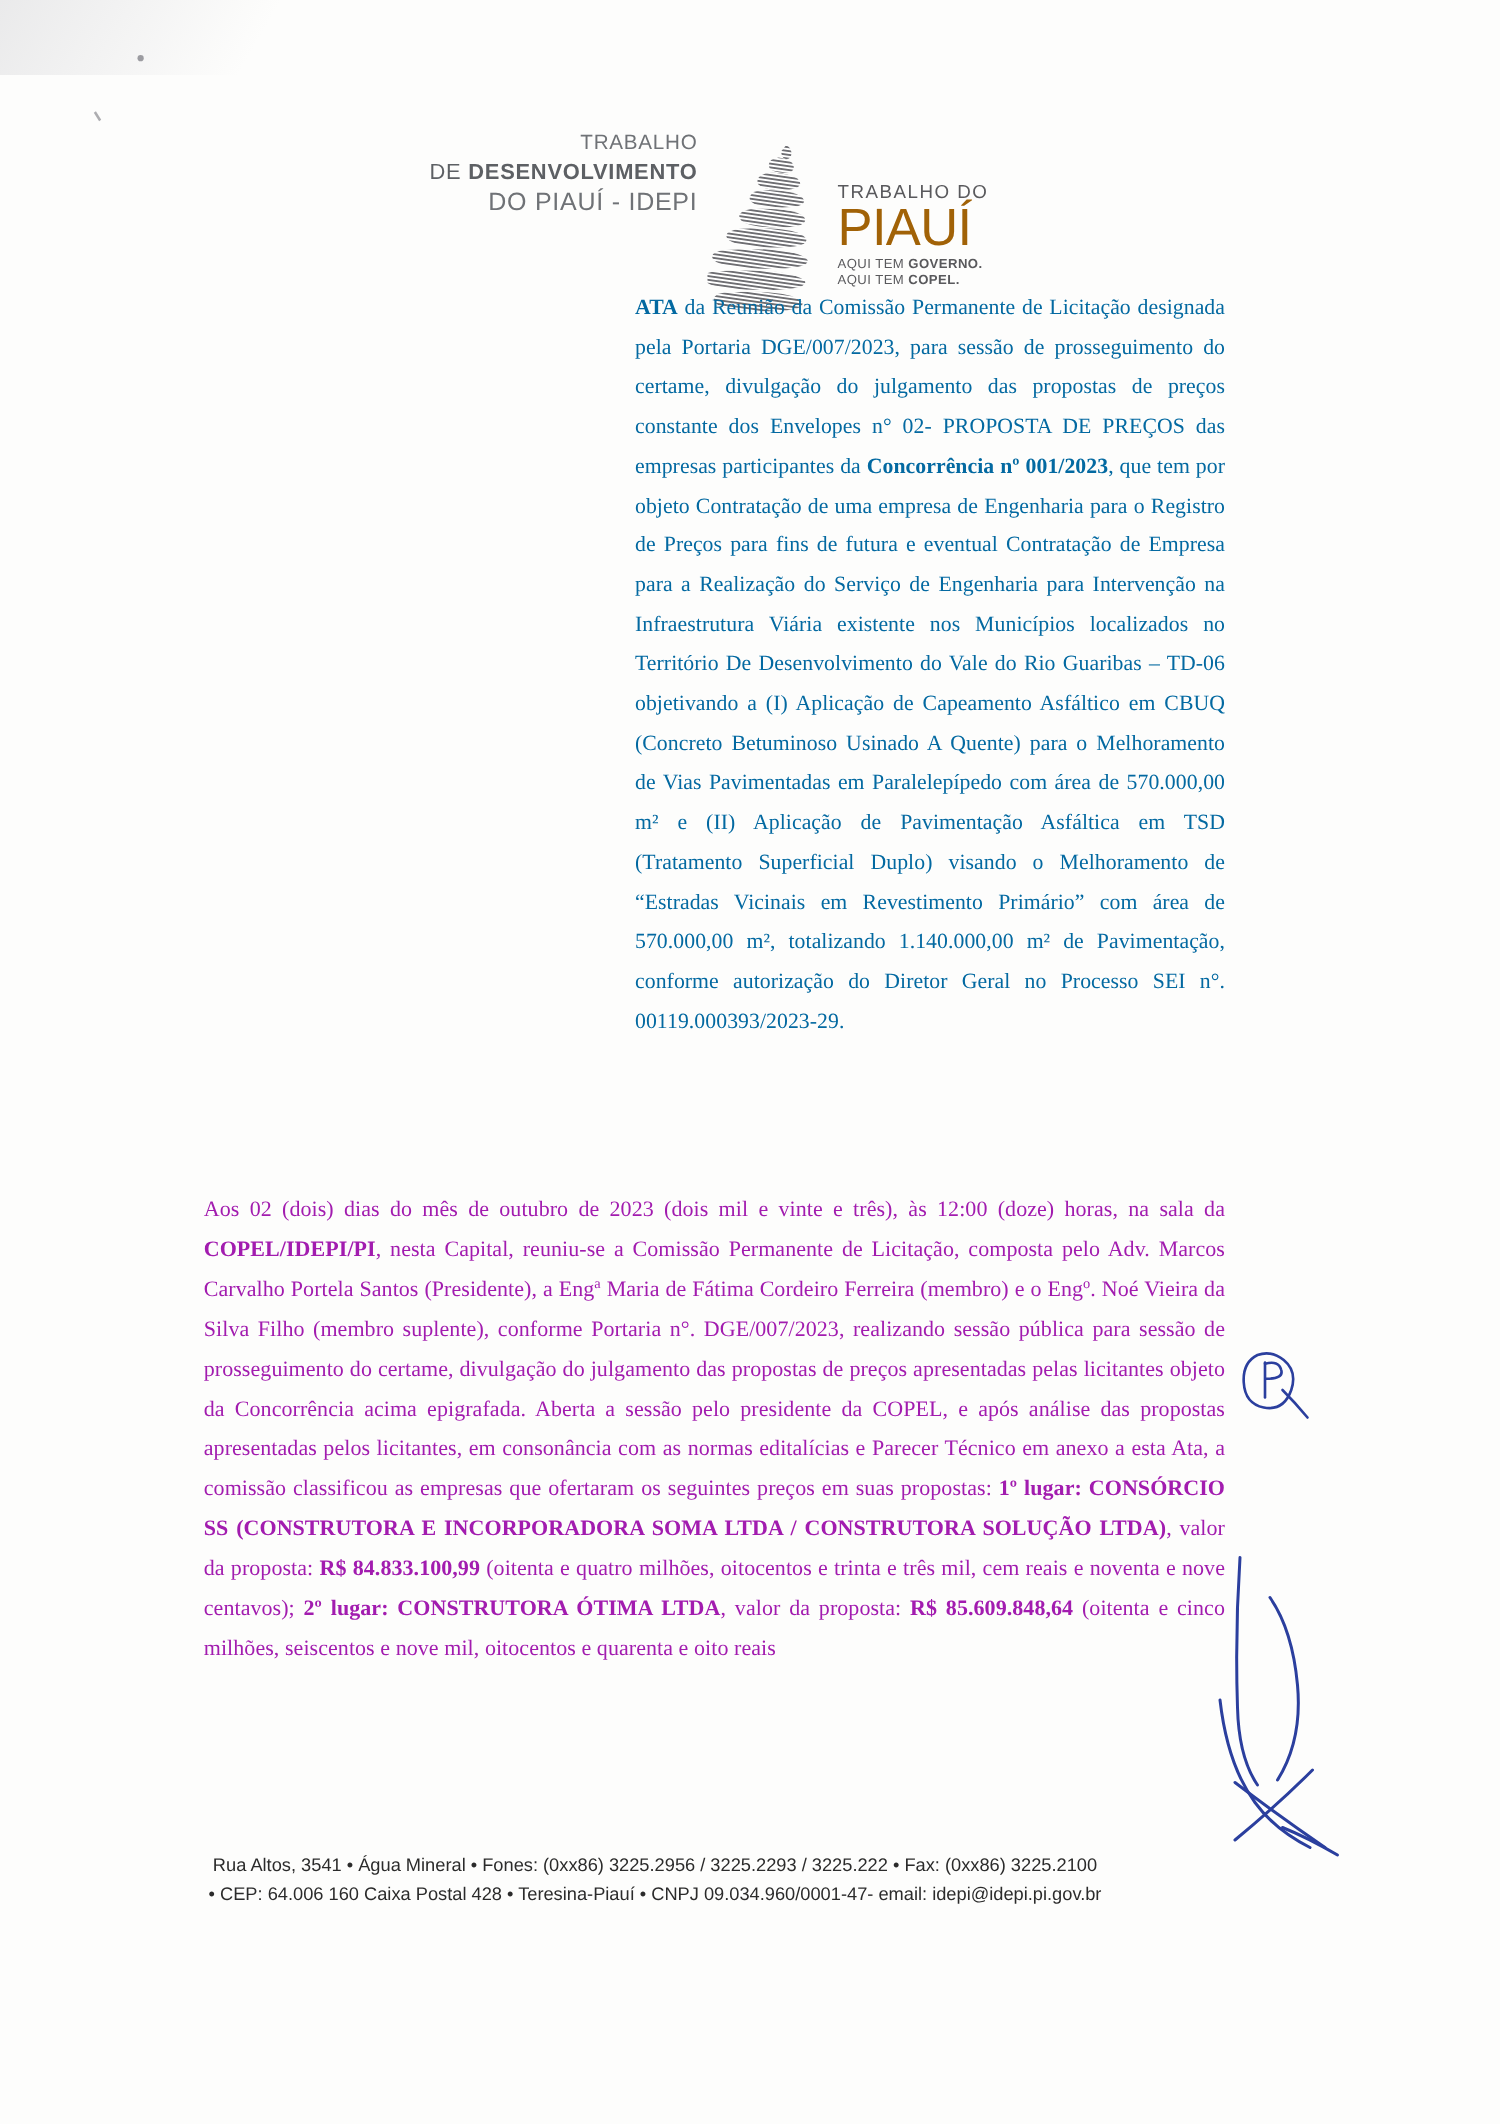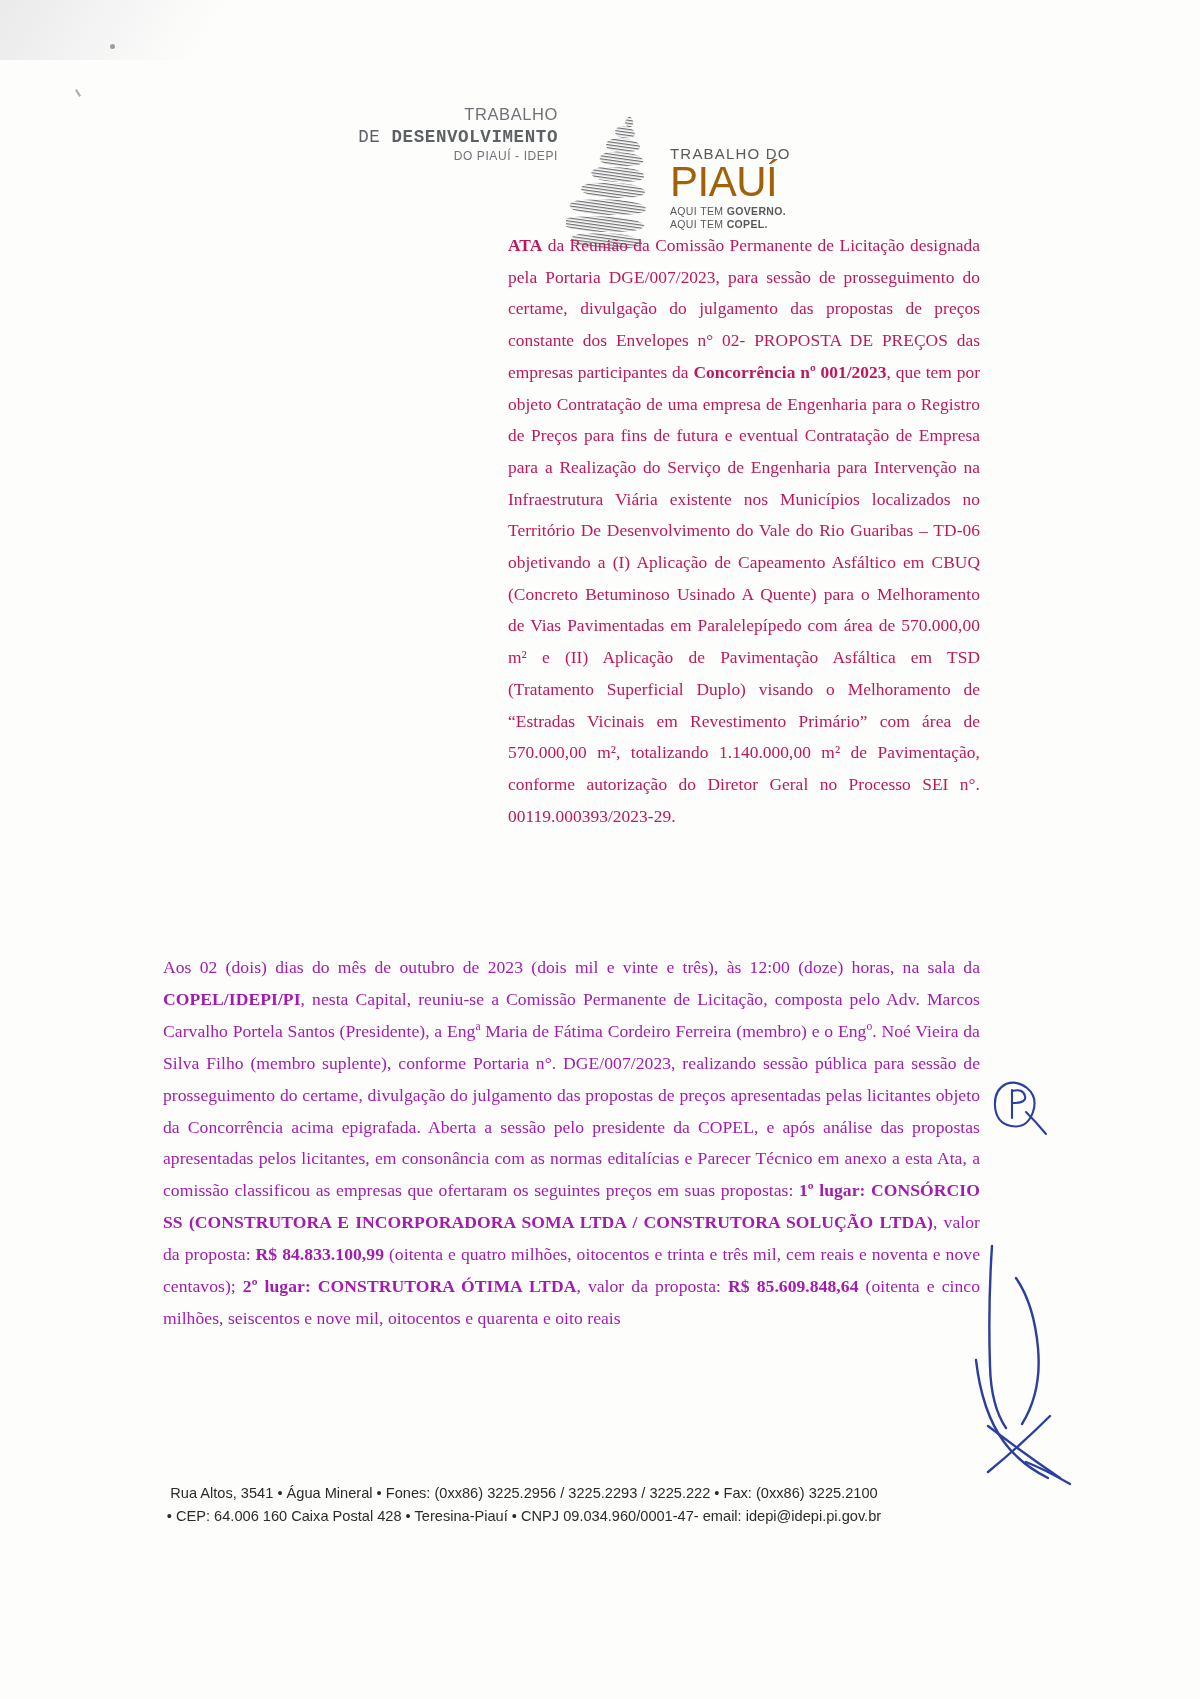--- a/index.html
+++ b/index.html
@@ -38,23 +38,23 @@
   }
   .idepi-block{
     position:absolute;left:330px;top:42px;width:228px;
     text-align:right;
     font-family:"Liberation Sans", sans-serif;
     color:#6f7276;
     line-height:1.33;
     letter-spacing:.6px;
   }
   .idepi-l1{font-size:16.5px;}
-  .idepi-l2{font-size:17.5px;font-weight:bold;color:#5d6064;font-family:Liberation Mono, monospace;}
+  .idepi-l2{font-size:17.5px;font-weight:bold;color:#5d6064;}
   .idepi-l2 .lead{font-weight:normal;}
-  .idepi-l3{font-size:12px;}
+  .idepi-l3{font-size:20px;}
 
   .gov-logo{
     position:absolute;left:566px;top:52px;width:240px;height:140px;
   }
   .gov-mark{
     position:absolute;left:0;top:0;width:100px;height:140px;
   }
   .gov-text{
     position:absolute;left:104px;top:32px;width:140px;
     font-family:"Liberation Sans", sans-serif;
@@ -67,21 +67,21 @@
   }
   .gov-t3{font-size:10.5px;letter-spacing:.35px;line-height:1.25;margin-top:3px;}
   .gov-t3 b{font-weight:bold;}
 
   
   .para-indent{
     position:absolute;left:508px;top:230px;width:472px;
     text-align:justify;
     font-size:17.4px;
     line-height:31.7px;
-    color:#be185d;
+    color:#0369a1;
     letter-spacing:.05px;
   }
   .para-main{
     position:absolute;left:163px;top:952px;width:817px;
     text-align:justify;
     font-size:17.6px;
     line-height:31.9px;
     color:#a21caf;
     letter-spacing:.05px;
   }

